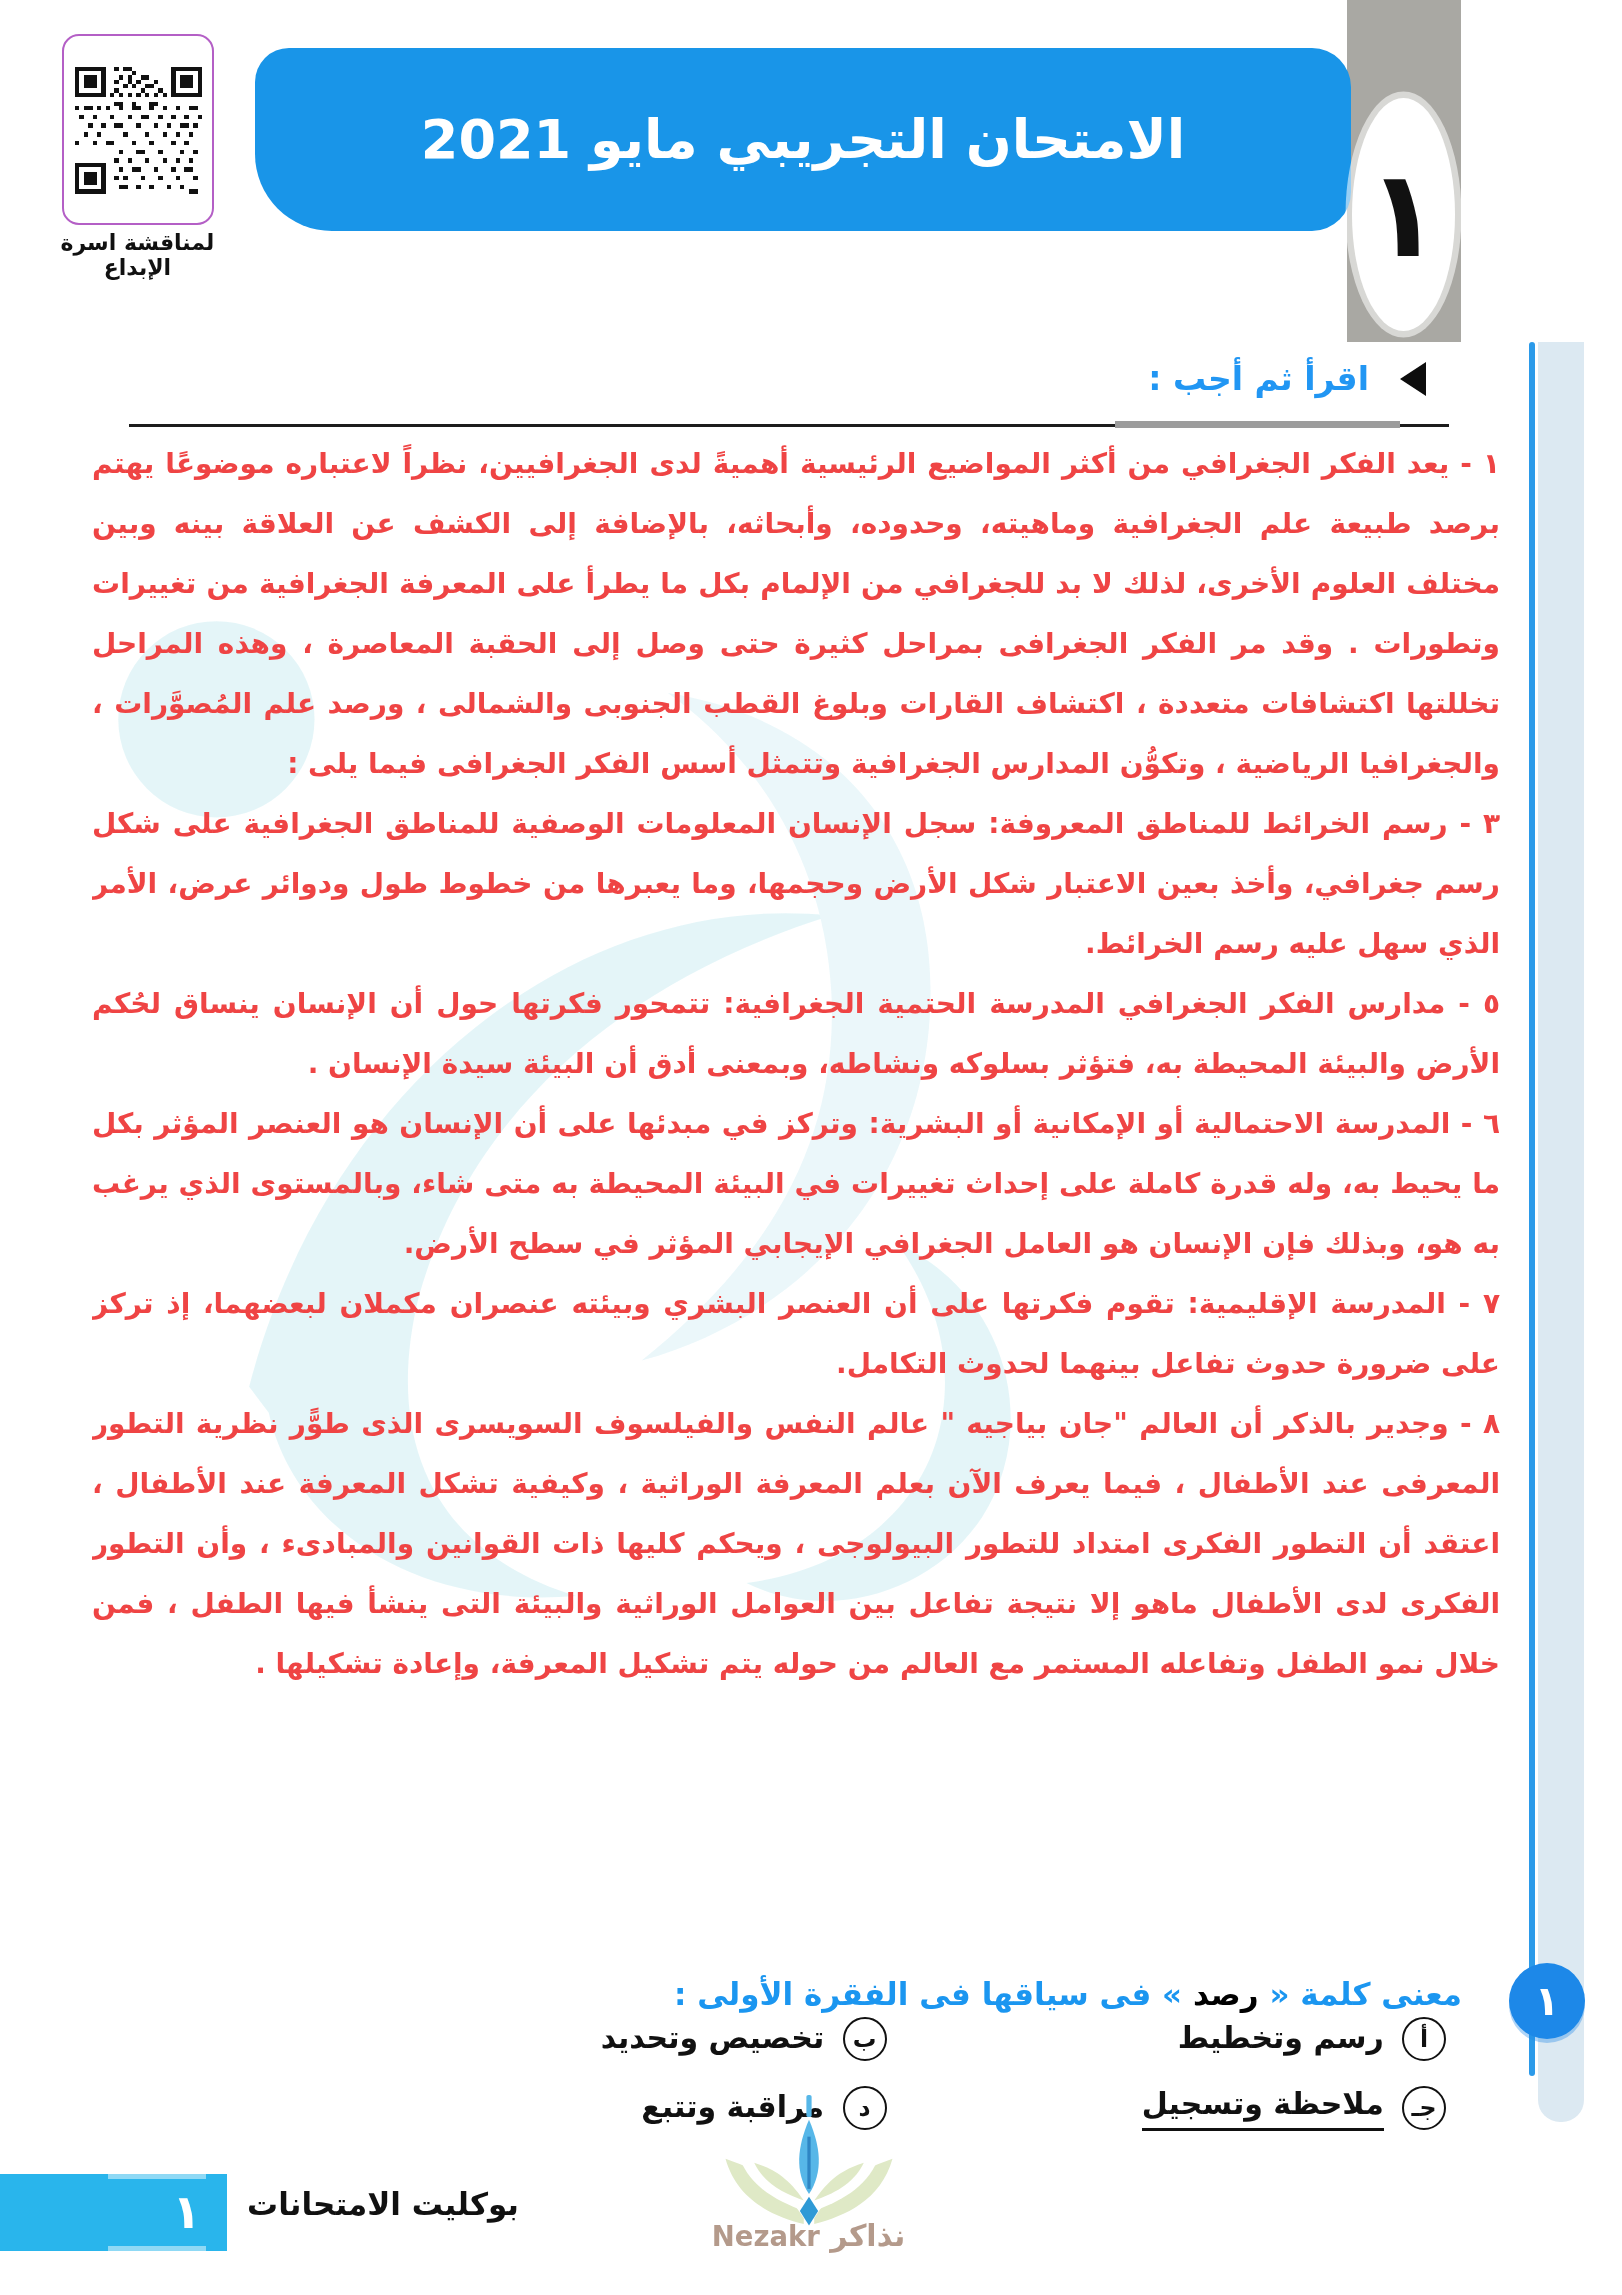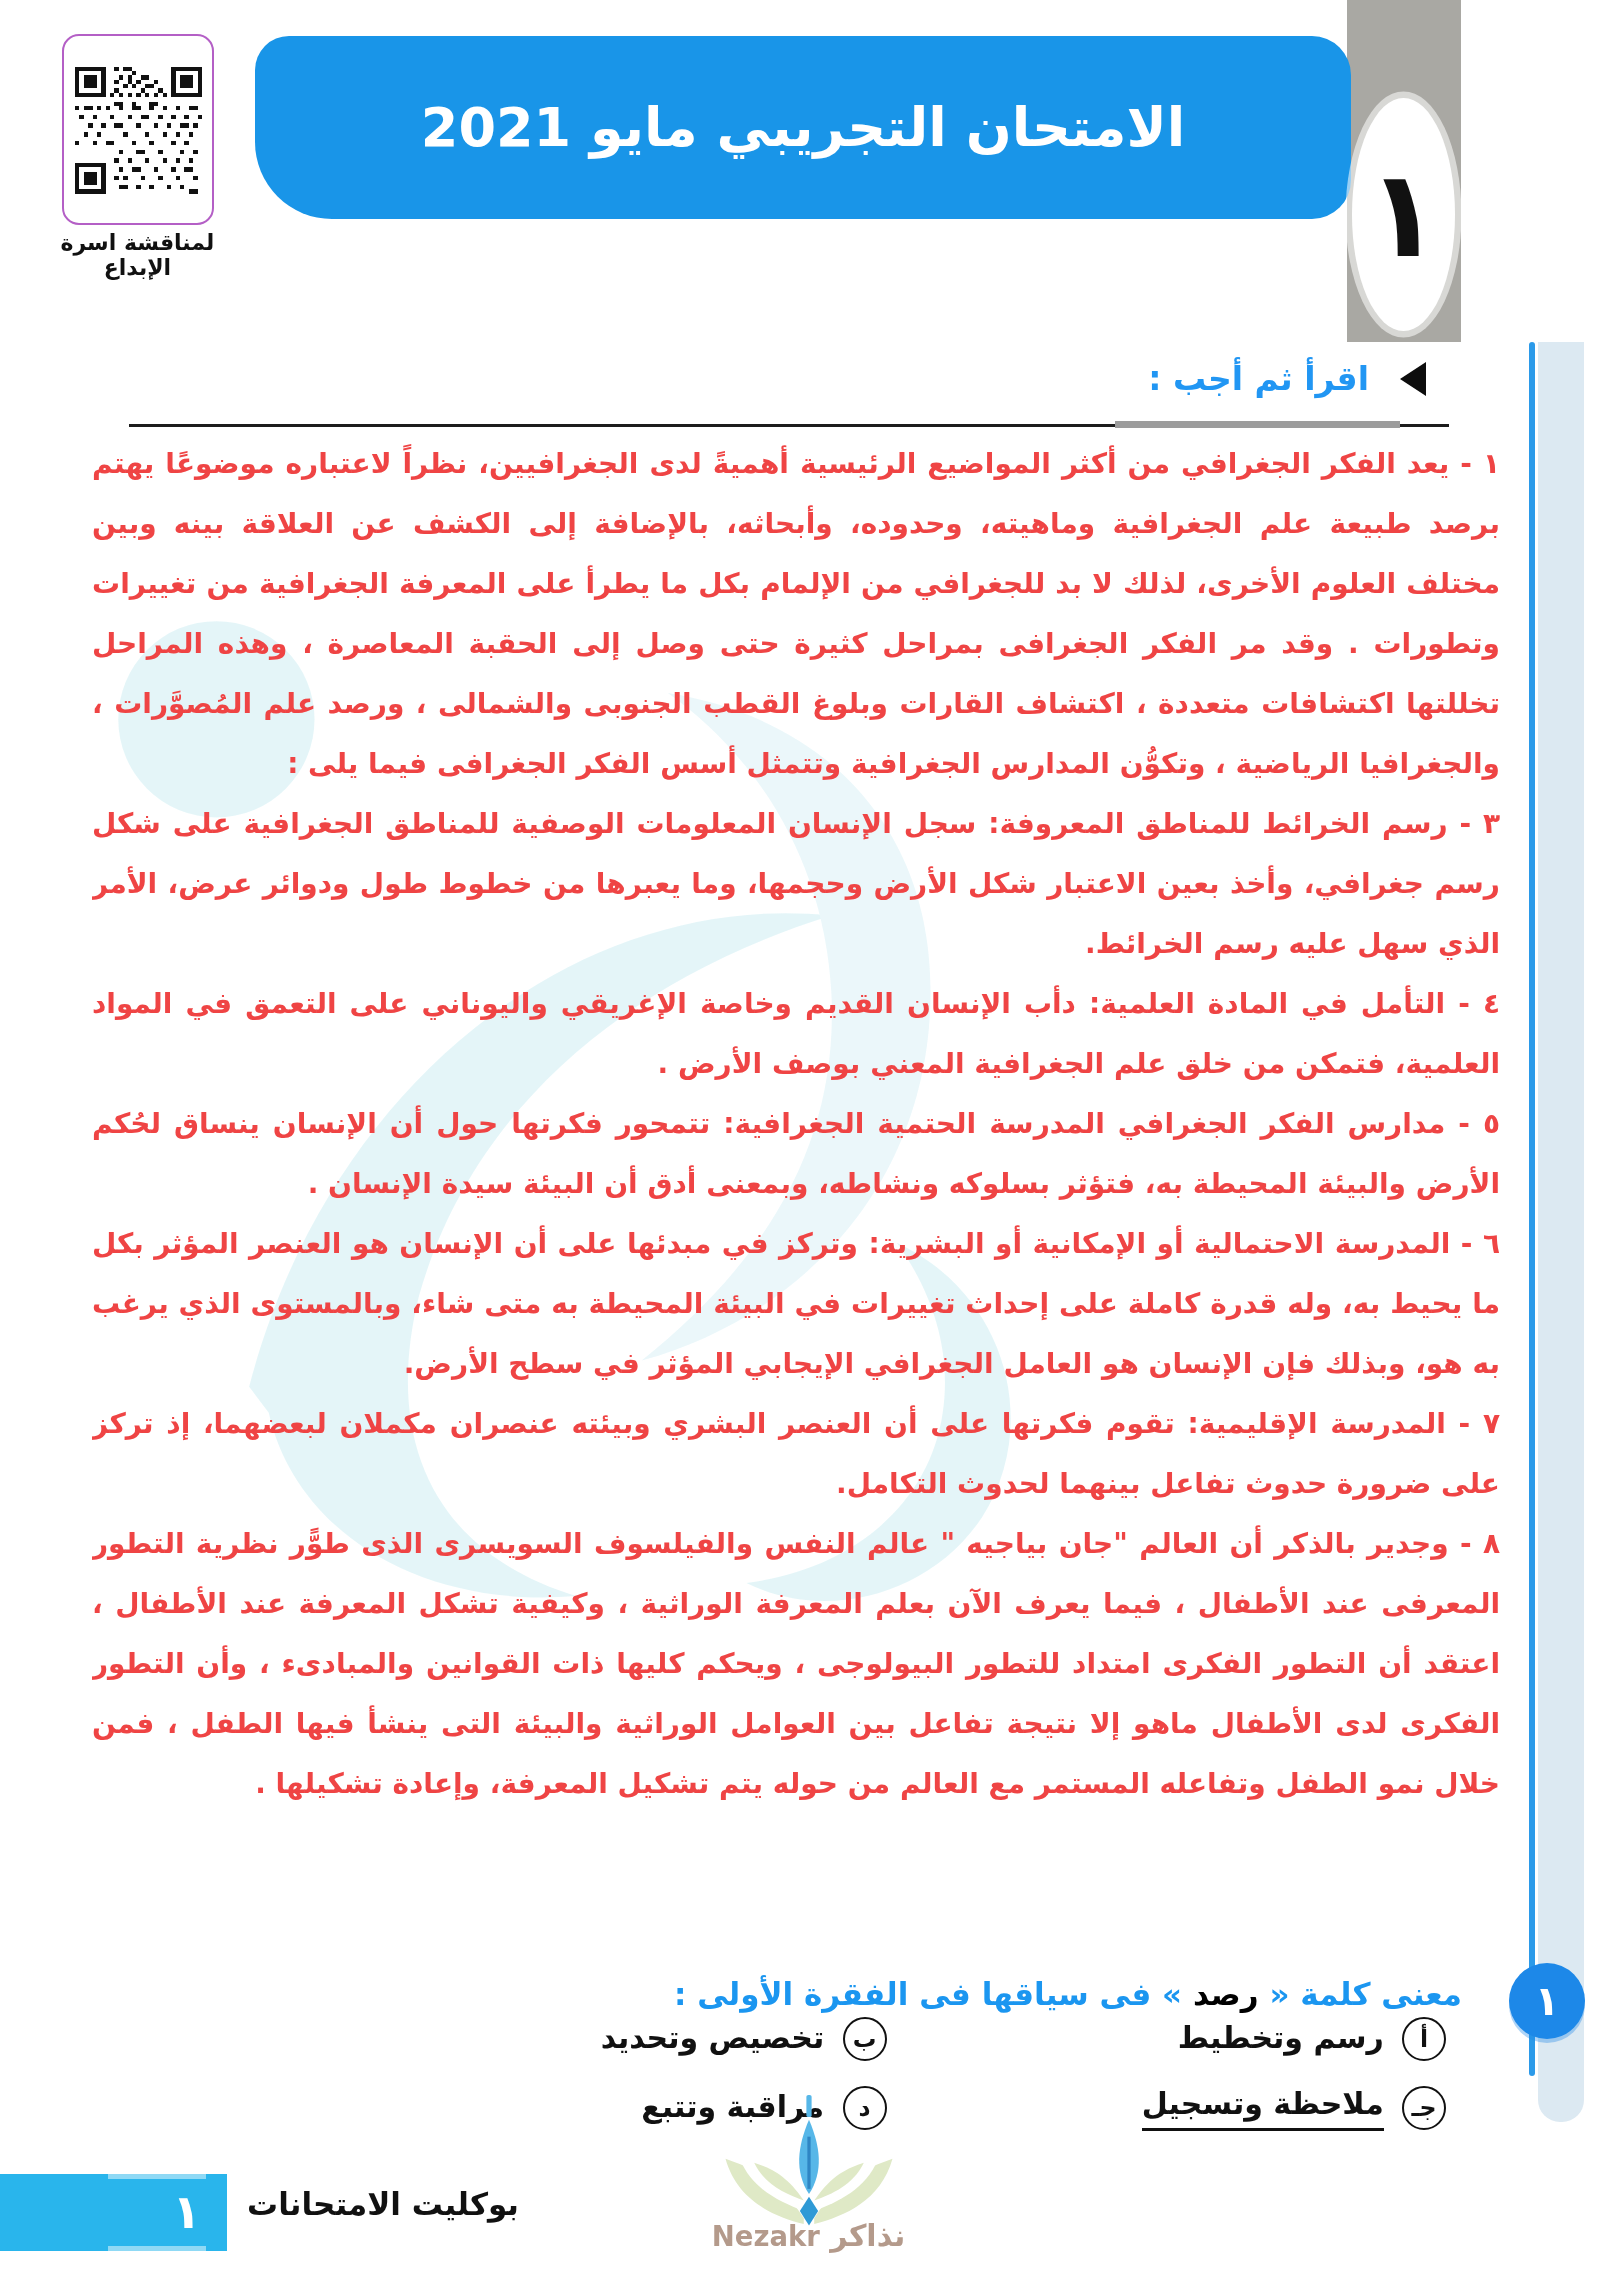--- a/index.html
+++ b/index.html
@@ -6,21 +6,21 @@
   .page{position:relative;width:1622px;height:2295px;background:#ffffff;overflow:hidden;
         font-family:"DejaVu Sans",sans-serif;margin:0 auto;}
   .abs{position:absolute;}
 
   
   .qr-box{left:62px;top:34px;width:152px;height:191px;border:2.6px solid #b45fc6;
           border-radius:17px;box-sizing:border-box;padding:10.5px;background:#fff;z-index:3;}
   .qr-box svg{width:100%;height:100%;}
   .qr-caption{left:29.4px;top:230px;width:216px;text-align:center;font-size:22px;
               font-weight:bold;color:#111;direction:rtl;z-index:3;}
-  .banner{left:255px;top:36px;width:1096px;height:183px;background:#1995e8;
+  .banner{left:255px;top:48px;width:1096px;height:183px;background:#1995e8;
           border-radius:34px 39px 39px 77px;z-index:2;}
   .banner-title{width:100%;height:100%;display:flex;align-items:center;justify-content:center;
                 color:#fff;font-size:54px;font-weight:bold;direction:rtl;letter-spacing:0.7px;}
   .gray-band{left:1347px;top:0;width:114px;height:342px;background:#a9a8a3;z-index:1;}
   .num-ellipse{left:1352px;top:98px;width:103px;height:233px;background:#fff;
                border-radius:50%;display:flex;align-items:center;justify-content:center;
                z-index:2;box-shadow:0 0 0 6.5px rgba(255,255,255,.55);}
   .num-ellipse span{font-size:121px;font-weight:bold;color:#111;line-height:1;}
 
   
@@ -123,21 +123,20 @@
   <div class="abs instruction">
     <span class="tri"></span>
     <span class="instruction-label">اقرأ ثم أجب :</span>
   </div>
   <div class="abs divider-black"></div>
   <div class="abs divider-gray"></div>
 
   <div class="abs passage">
     <p>١ - يعد الفكر الجغرافي من أكثر المواضيع الرئيسية أهميةً لدى الجغرافيين، نظراً لاعتباره موضوعًا يهتم برصد طبيعة علم الجغرافية وماهيته، وحدوده، وأبحاثه، بالإضافة إلى الكشف عن العلاقة بينه وبين مختلف العلوم الأخرى، لذلك لا بد للجغرافي من الإلمام بكل ما يطرأ على المعرفة الجغرافية من تغييرات وتطورات . وقد مر الفكر الجغرافى بمراحل كثيرة حتى وصل إلى الحقبة المعاصرة ، وهذه المراحل تخللتها اكتشافات متعددة ، اكتشاف القارات وبلوغ القطب الجنوبى والشمالى ، ورصد علم المُصوَّرات ، والجغرافيا الرياضية ، وتكوُّن المدارس الجغرافية وتتمثل أسس الفكر الجغرافى فيما يلى :</p>
     <p>٣ - رسم الخرائط للمناطق المعروفة: سجل الإنسان المعلومات الوصفية للمناطق الجغرافية على شكل رسم جغرافي، وأخذ بعين الاعتبار شكل الأرض وحجمها، وما يعبرها من خطوط طول ودوائر عرض، الأمر الذي سهل عليه رسم الخرائط.</p>
-    <p>٤ - التأمل في المادة العلمية: دأب الإنسان القديم وخاصة الإغريقي واليوناني على التعمق في المواد العلمية، فتمكن من خلق علم الجغرافية المعني بوصف الأرض .</p>
     <p>٥ - مدارس الفكر الجغرافي المدرسة الحتمية الجغرافية: تتمحور فكرتها حول أن الإنسان ينساق لحُكم الأرض والبيئة المحيطة به، فتؤثر بسلوكه ونشاطه، وبمعنى أدق أن البيئة سيدة الإنسان .</p>
     <p>٦ - المدرسة الاحتمالية أو الإمكانية أو البشرية: وتركز في مبدئها على أن الإنسان هو العنصر المؤثر بكل ما يحيط به، وله قدرة كاملة على إحداث تغييرات في البيئة المحيطة به متى شاء، وبالمستوى الذي يرغب به هو، وبذلك فإن الإنسان هو العامل الجغرافي الإيجابي المؤثر في سطح الأرض.</p>
     <p>٧ - المدرسة الإقليمية: تقوم فكرتها على أن العنصر البشري وبيئته عنصران مكملان لبعضهما، إذ تركز على ضرورة حدوث تفاعل بينهما لحدوث التكامل.</p>
     <p>٨ - وجدير بالذكر أن العالم "جان بياجيه " عالم النفس والفيلسوف السويسرى الذى طوًّر نظرية التطور المعرفى عند الأطفال ، فيما يعرف الآن بعلم المعرفة الوراثية ، وكيفية تشكل المعرفة عند الأطفال ، اعتقد أن التطور الفكرى امتداد للتطور البيولوجى ، ويحكم كليها ذات القوانين والمبادىء ، وأن التطور الفكرى لدى الأطفال ماهو إلا نتيجة تفاعل بين العوامل الوراثية والبيئة التى ينشأ فيها الطفل ، فمن خلال نمو الطفل وتفاعله المستمر مع العالم من حوله يتم تشكيل المعرفة، وإعادة تشكيلها .</p>
   </div>
 
   <div class="abs q-circle">
     <span>١</span>
   </div>
   <div class="abs q-text">

